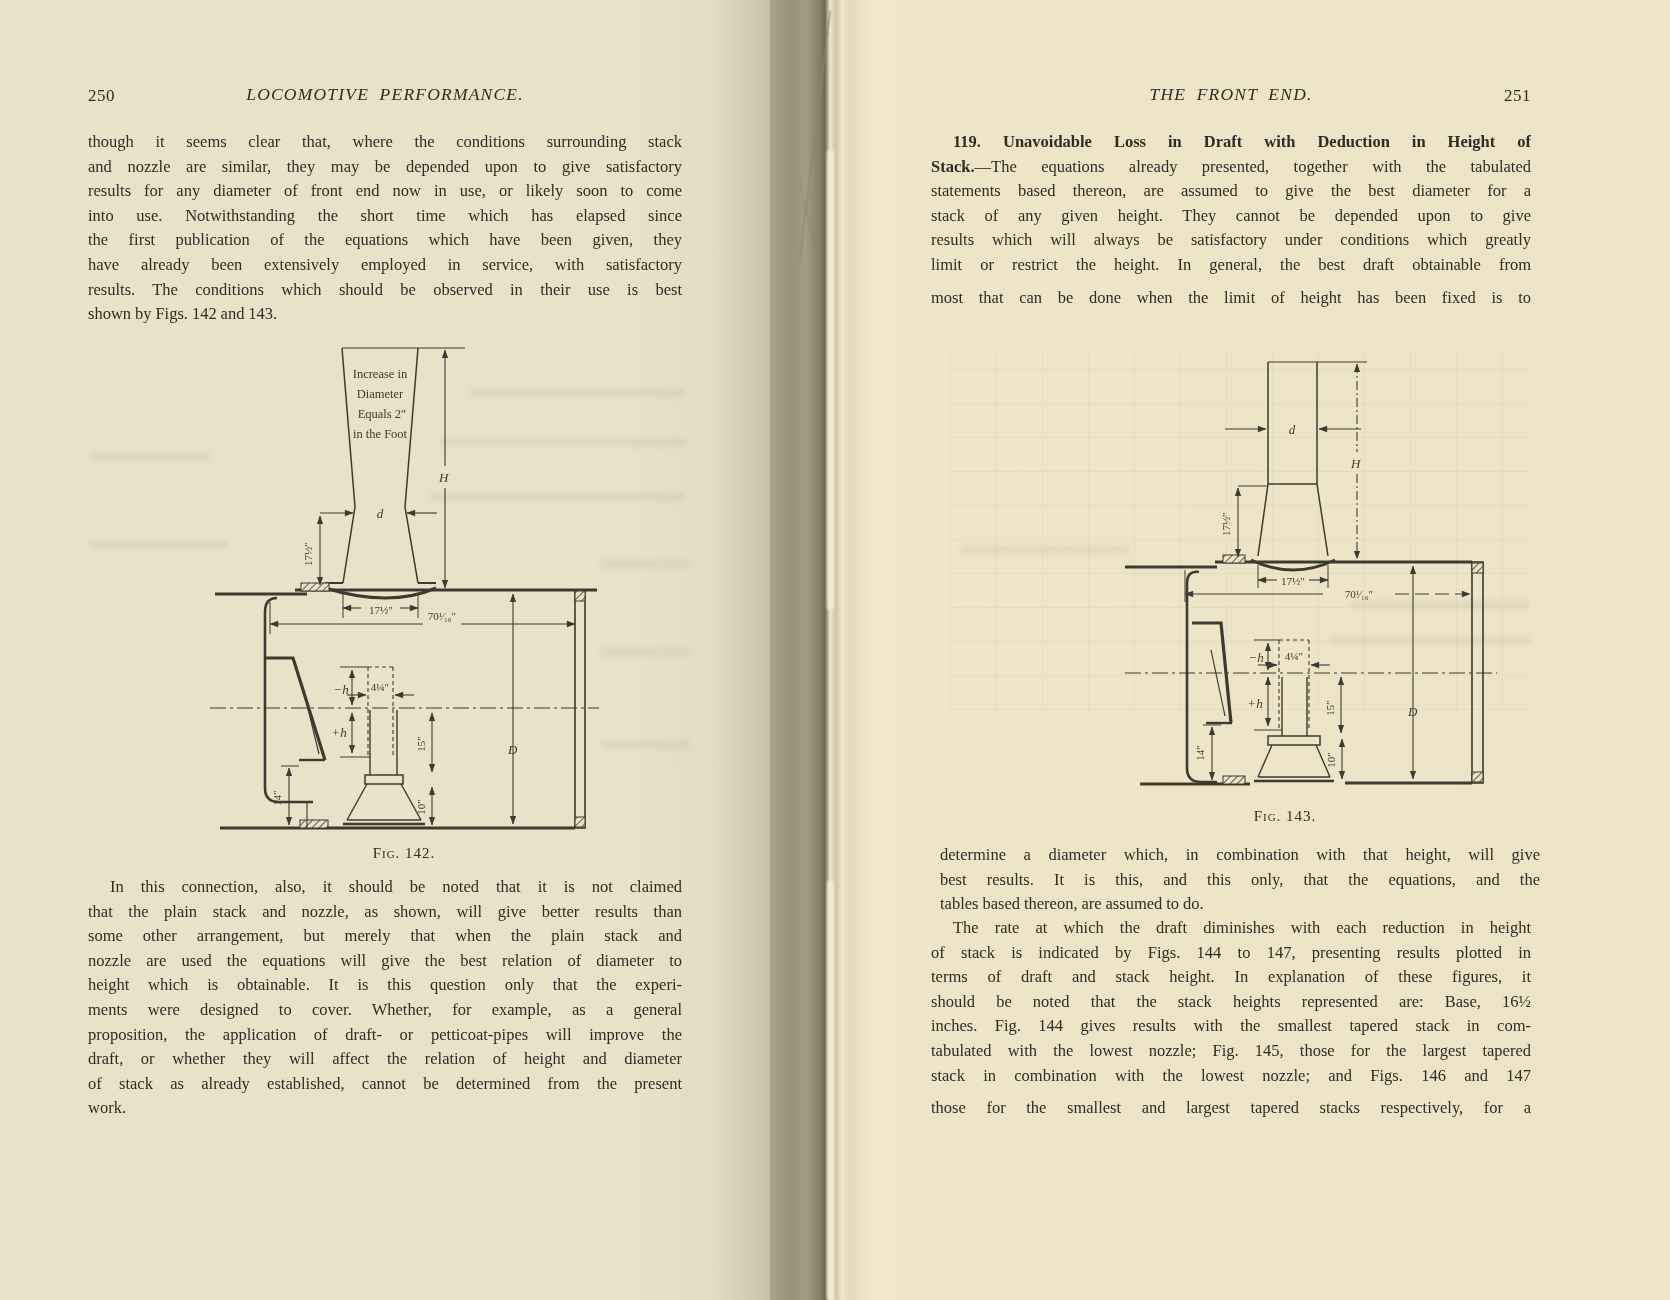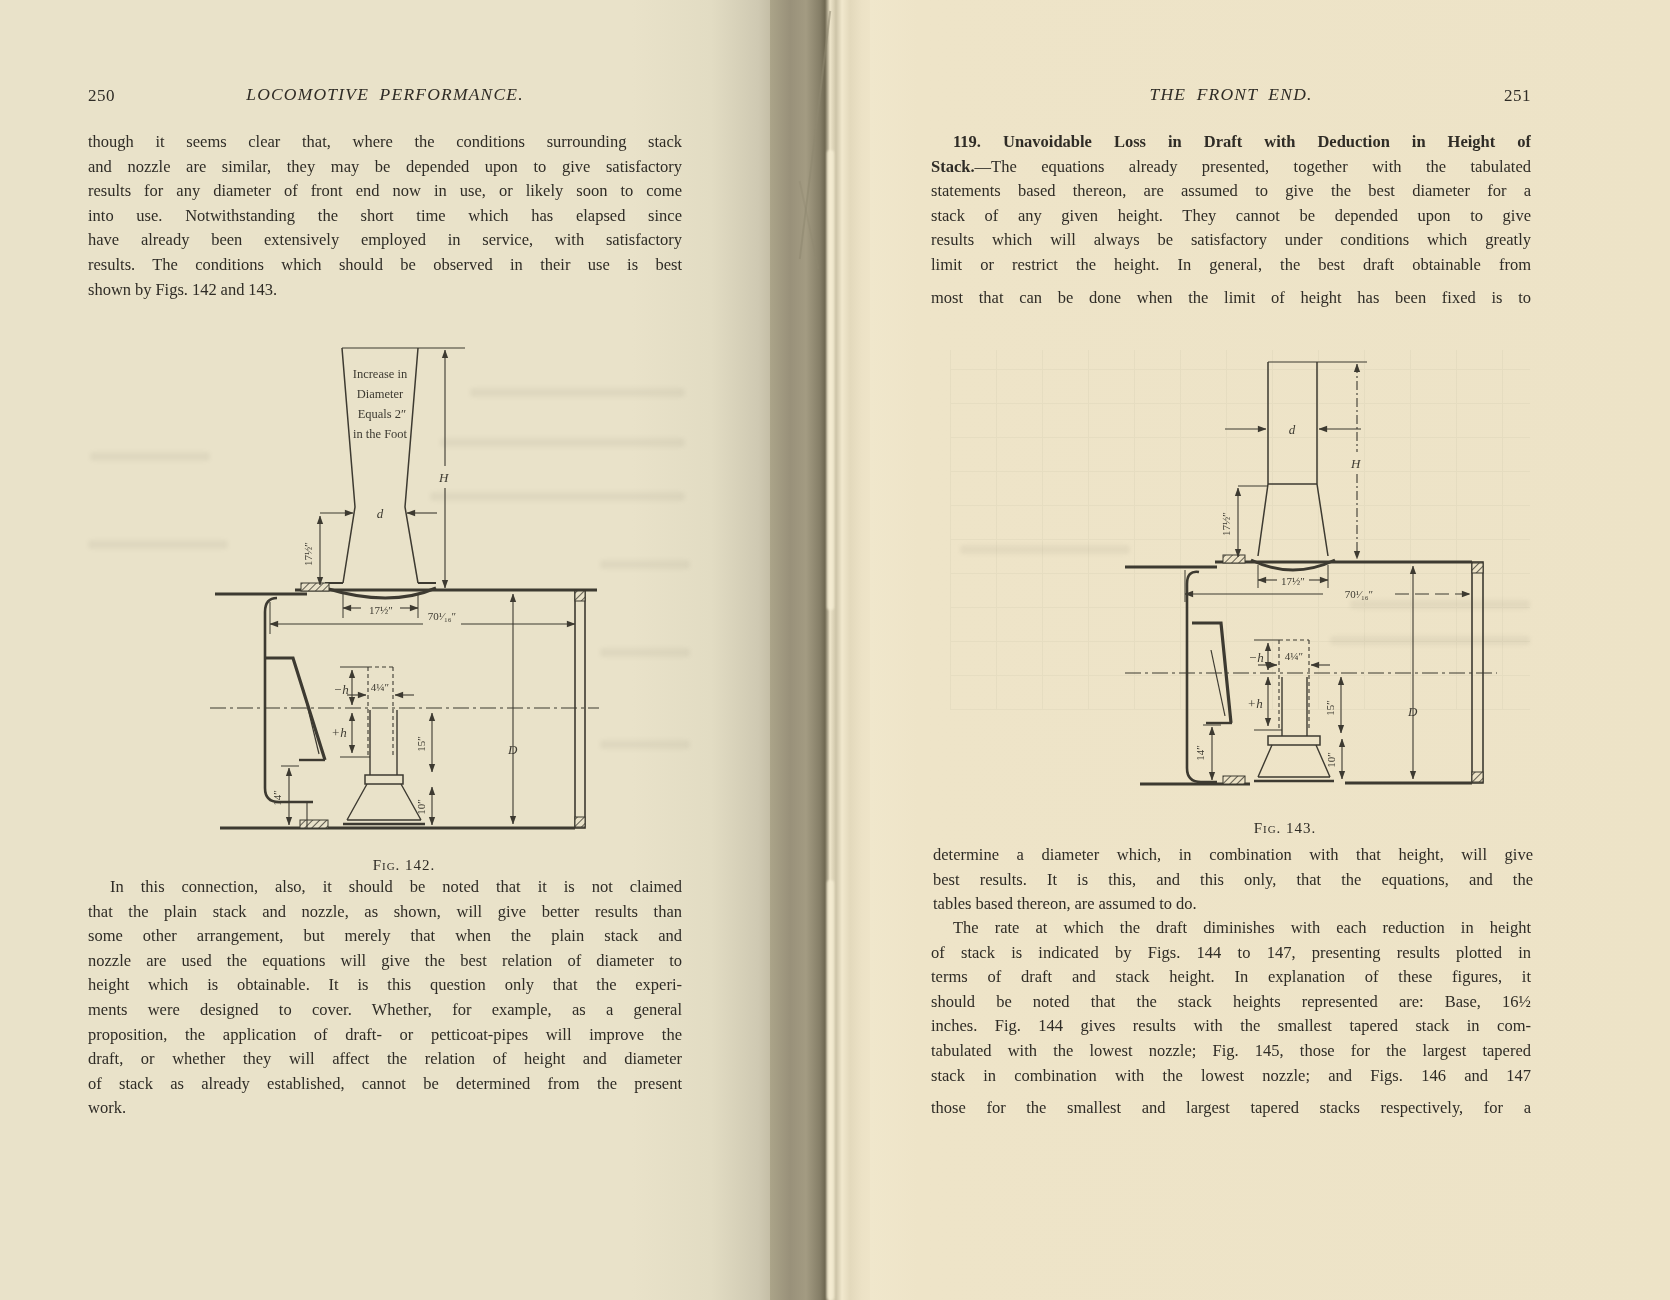--- a/index.html
+++ b/index.html
@@ -18,21 +18,21 @@
   .pagenum { position:absolute; font-size:17px; letter-spacing:.5px; }
   .running-title { position:absolute; font-style:italic; font-size:17.5px; letter-spacing:1.2px; word-spacing:5px; text-align:center; }
 
   .textblock { position:absolute; font-size:16.5px; line-height:24.6px; word-spacing:-.2px; }
   .tline { text-align:justify; text-align-last:justify; height:24.6px; overflow:hidden; white-space:normal; }
   .tline-last { text-align-last:left; }
   [data-first-indent] .tline:first-child { text-indent:22px; }
   [data-justify-last] .tline-last { text-align-last:justify;margin-top:8px; }
   .bold { font-weight:bold; }
 
-  .fig-caption { position:absolute; font-size:15px; font-variant:small-caps; letter-spacing:1px; text-align:center;margin-top:12px; }
+  .fig-caption { position:absolute; font-size:15px; font-variant:small-caps; letter-spacing:1px; text-align:center; }
   .figsvg { position:absolute; }
   svg text { font-family:"Liberation Serif","DejaVu Serif",serif; fill:#3d3a31; }
   .dimtxt { font-size:11px; }
   .lbltxt { font-size:13px; font-style:italic; }
   .notetxt { font-size:12.5px; }
 
   .ghost { position:absolute; background:#7a7460; opacity:.09; filter:blur(2px); border-radius:4px; }
   .ghost-grid { position:absolute; opacity:.05; filter:blur(.6px);
     background-image:repeating-linear-gradient(0deg,#6b6550 0 1px,transparent 1px 34px),
                      repeating-linear-gradient(90deg,#6b6550 0 1px,transparent 1px 46px); }
@@ -44,20 +44,21 @@
 
   <div class="page" id="page-left">
     <div class="pagenum" style="left:88px; top:86px;">250</div>
     <div class="running-title" style="left:88px; top:84px; width:594px;">LOCOMOTIVE PERFORMANCE.</div>
 
     <div class="textblock" style="left:88px; top:130px; width:594px;">
         <div class="tline">though it seems clear that, where the conditions surrounding stack</div>
         <div class="tline">and nozzle are similar, they may be depended upon to give satisfactory</div>
         <div class="tline">results for any diameter of front end now in use, or likely soon to come</div>
         <div class="tline">into use.  Notwithstanding the short time which has elapsed since</div>
+        <div class="tline">the first publication of the equations which have been given, they</div>
         <div class="tline">have already been extensively employed in service, with satisfactory</div>
         <div class="tline">results.  The conditions which should be observed in their use is best</div>
         <div class="tline tline-last">shown by Figs. 142 and 143.</div>
       </div>
 
     <div class="ghost" style="left:470px; top:388px; width:215px; height:9px;"></div>
     <div class="ghost" style="left:440px; top:438px; width:245px; height:9px;"></div>
     <div class="ghost" style="left:90px;  top:452px; width:120px; height:9px;"></div>
     <div class="ghost" style="left:430px; top:492px; width:255px; height:9px;"></div>
     <div class="ghost" style="left:88px;  top:540px; width:140px; height:9px;"></div>
@@ -265,21 +266,21 @@
         <text class="lbltxt" x="190" y="368" text-anchor="middle">+h</text>
         <text class="dimtxt" x="229" y="320" text-anchor="middle">4¼″</text>
         <text class="dimtxt" x="269" y="368" text-anchor="middle" transform="rotate(-90 269 368)">15″</text>
         <text class="dimtxt" x="270" y="420" text-anchor="middle" transform="rotate(-90 270 420)">10″</text>
         <text class="dimtxt" x="139" y="413" text-anchor="middle" transform="rotate(-90 139 413)">14″</text>
         <text class="lbltxt" x="343" y="376" font-style="normal">D</text>
       </g>
     </svg>
     <div class="fig-caption" style="left:195px; top:808px; width:440px;">Fig. 143.</div>
 
-    <div class="textblock" style="left:63px; top:843px; width:600px;">
+    <div class="textblock" style="left:70px; top:843px; width:600px;">
         <div class="tline">determine a diameter which, in combination with that height, will give</div>
         <div class="tline">best results.  It is this, and this only, that the equations, and the</div>
         <div class="tline tline-last">tables based thereon, are assumed to do.</div>
       </div>
     <div class="textblock" style="left:61px; top:916px; width:600px;" data-first-indent="1" data-justify-last="1">
         <div class="tline">The rate at which the draft diminishes with each reduction in height</div>
         <div class="tline">of stack is indicated by Figs. 144 to 147, presenting results plotted in</div>
         <div class="tline">terms of draft and stack height.  In explanation of these figures, it</div>
         <div class="tline">should be noted that the stack heights represented are:  Base, 16½</div>
         <div class="tline">inches.  Fig. 144 gives results with the smallest tapered stack in com-</div>

